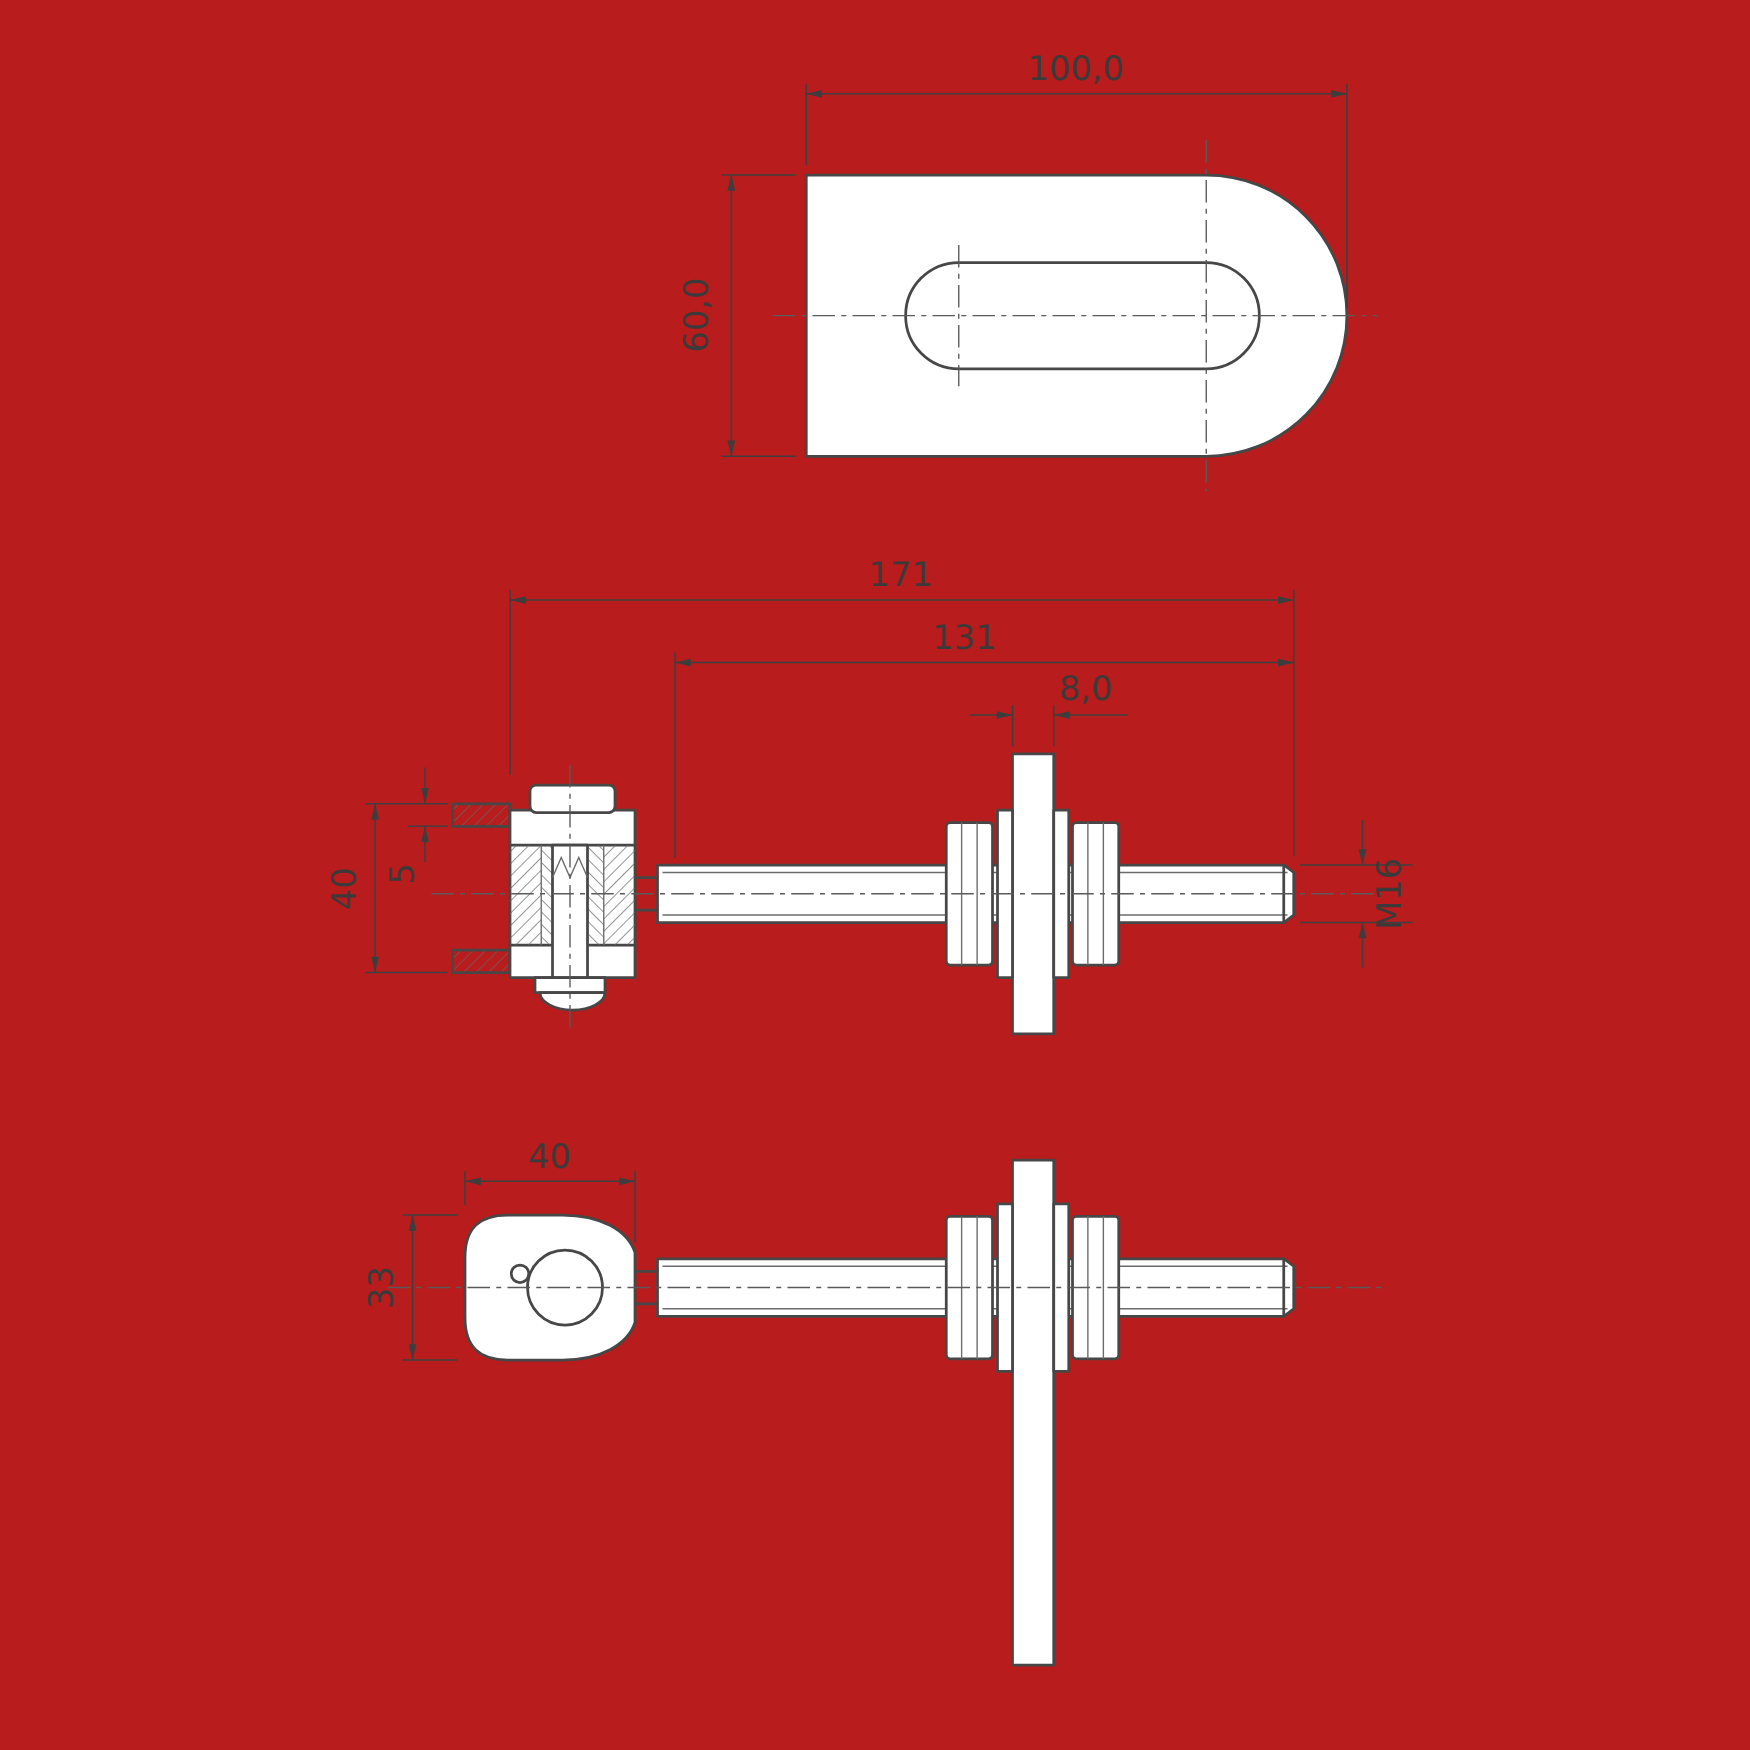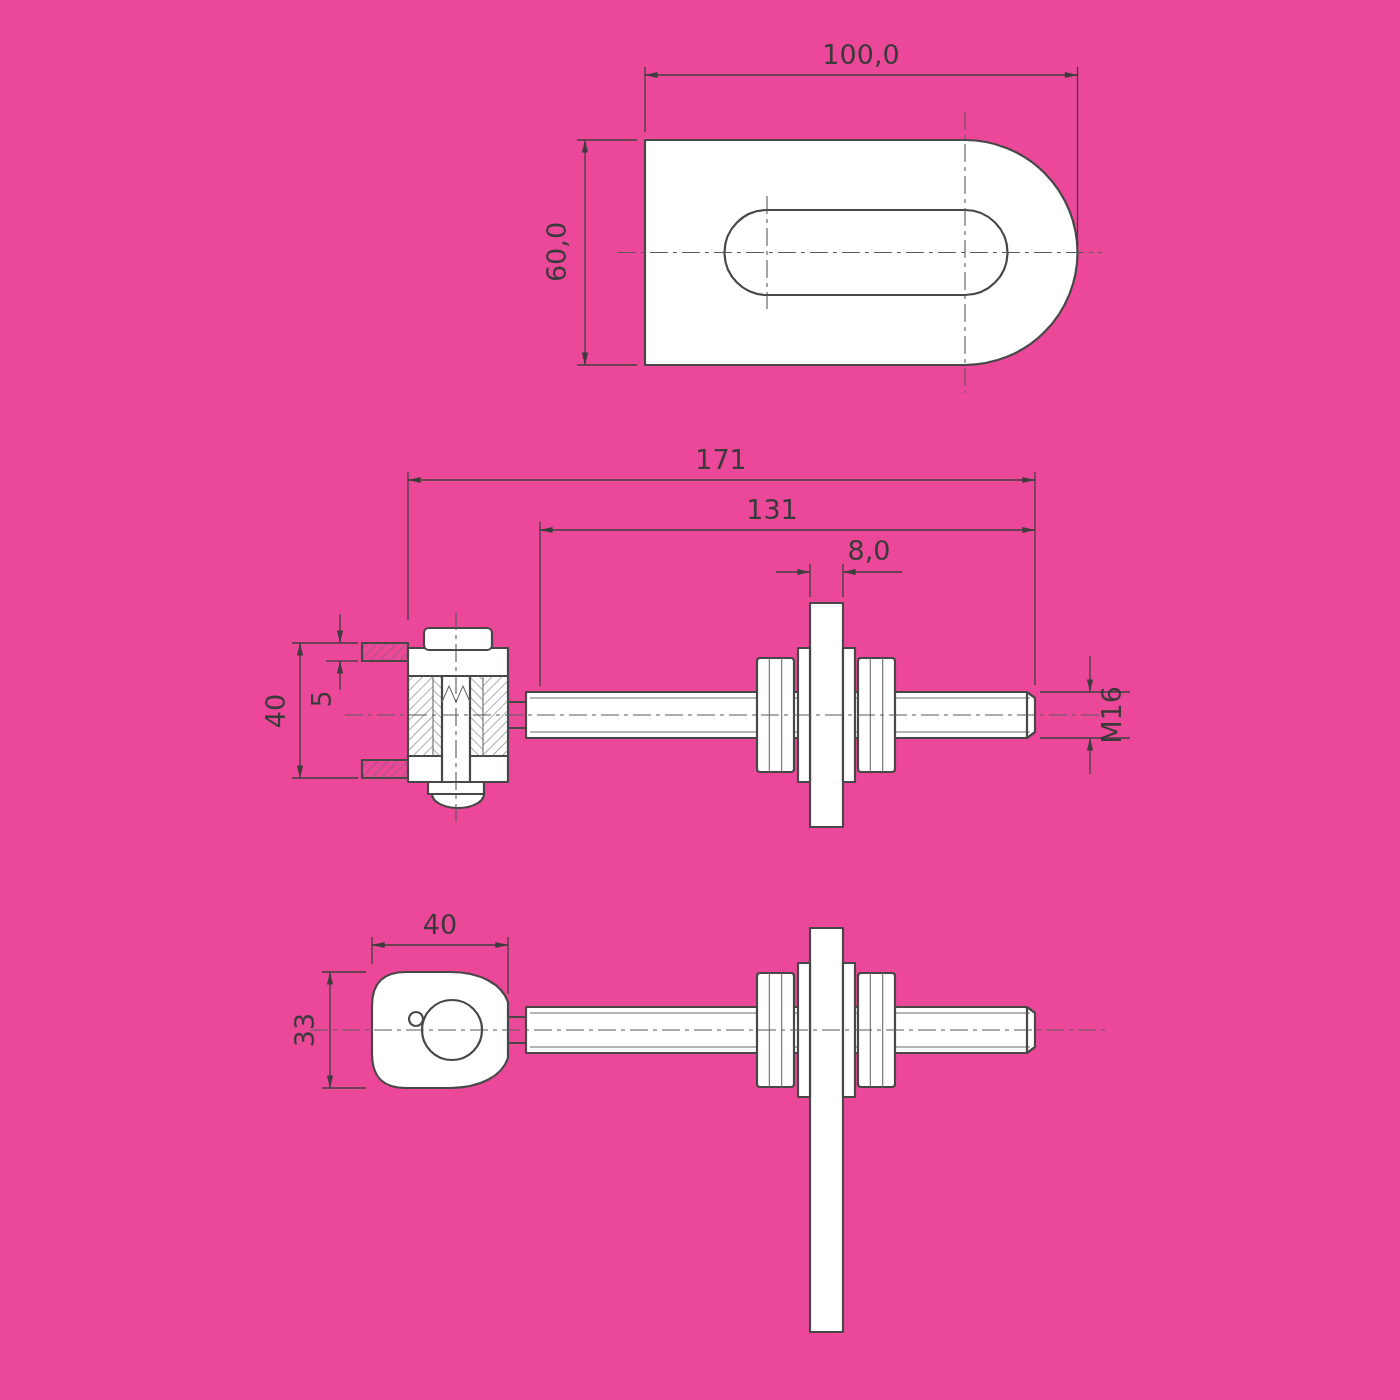--- a/index.html
+++ b/index.html
@@ -1,16 +1,16 @@
 <!DOCTYPE html>
 <html><head>
 <meta charset="utf-8">
 <style>
   html,body{margin:0;padding:0;background:#ffffff;}
-  .canvas{width:1400px;height:1400px;background:#ec4899;position:relative;overflow:hidden;}
+  .canvas{width:1400px;height:1400px;background:#b91c1c;position:relative;overflow:hidden;}
   
   .ol{stroke:#474747;stroke-width:2.2;fill:none;stroke-linecap:round;stroke-linejoin:round;}
   
   .white{fill:#ffffff;}
   
   .tl{stroke:#6b6b6b;stroke-width:1.1;fill:none;}
   
   .cl{stroke:#5a5a5a;stroke-width:1.1;fill:none;stroke-dasharray:18 5 4 5;}
   
   .dl{stroke:#3f3f3f;stroke-width:1.3;fill:none;}

